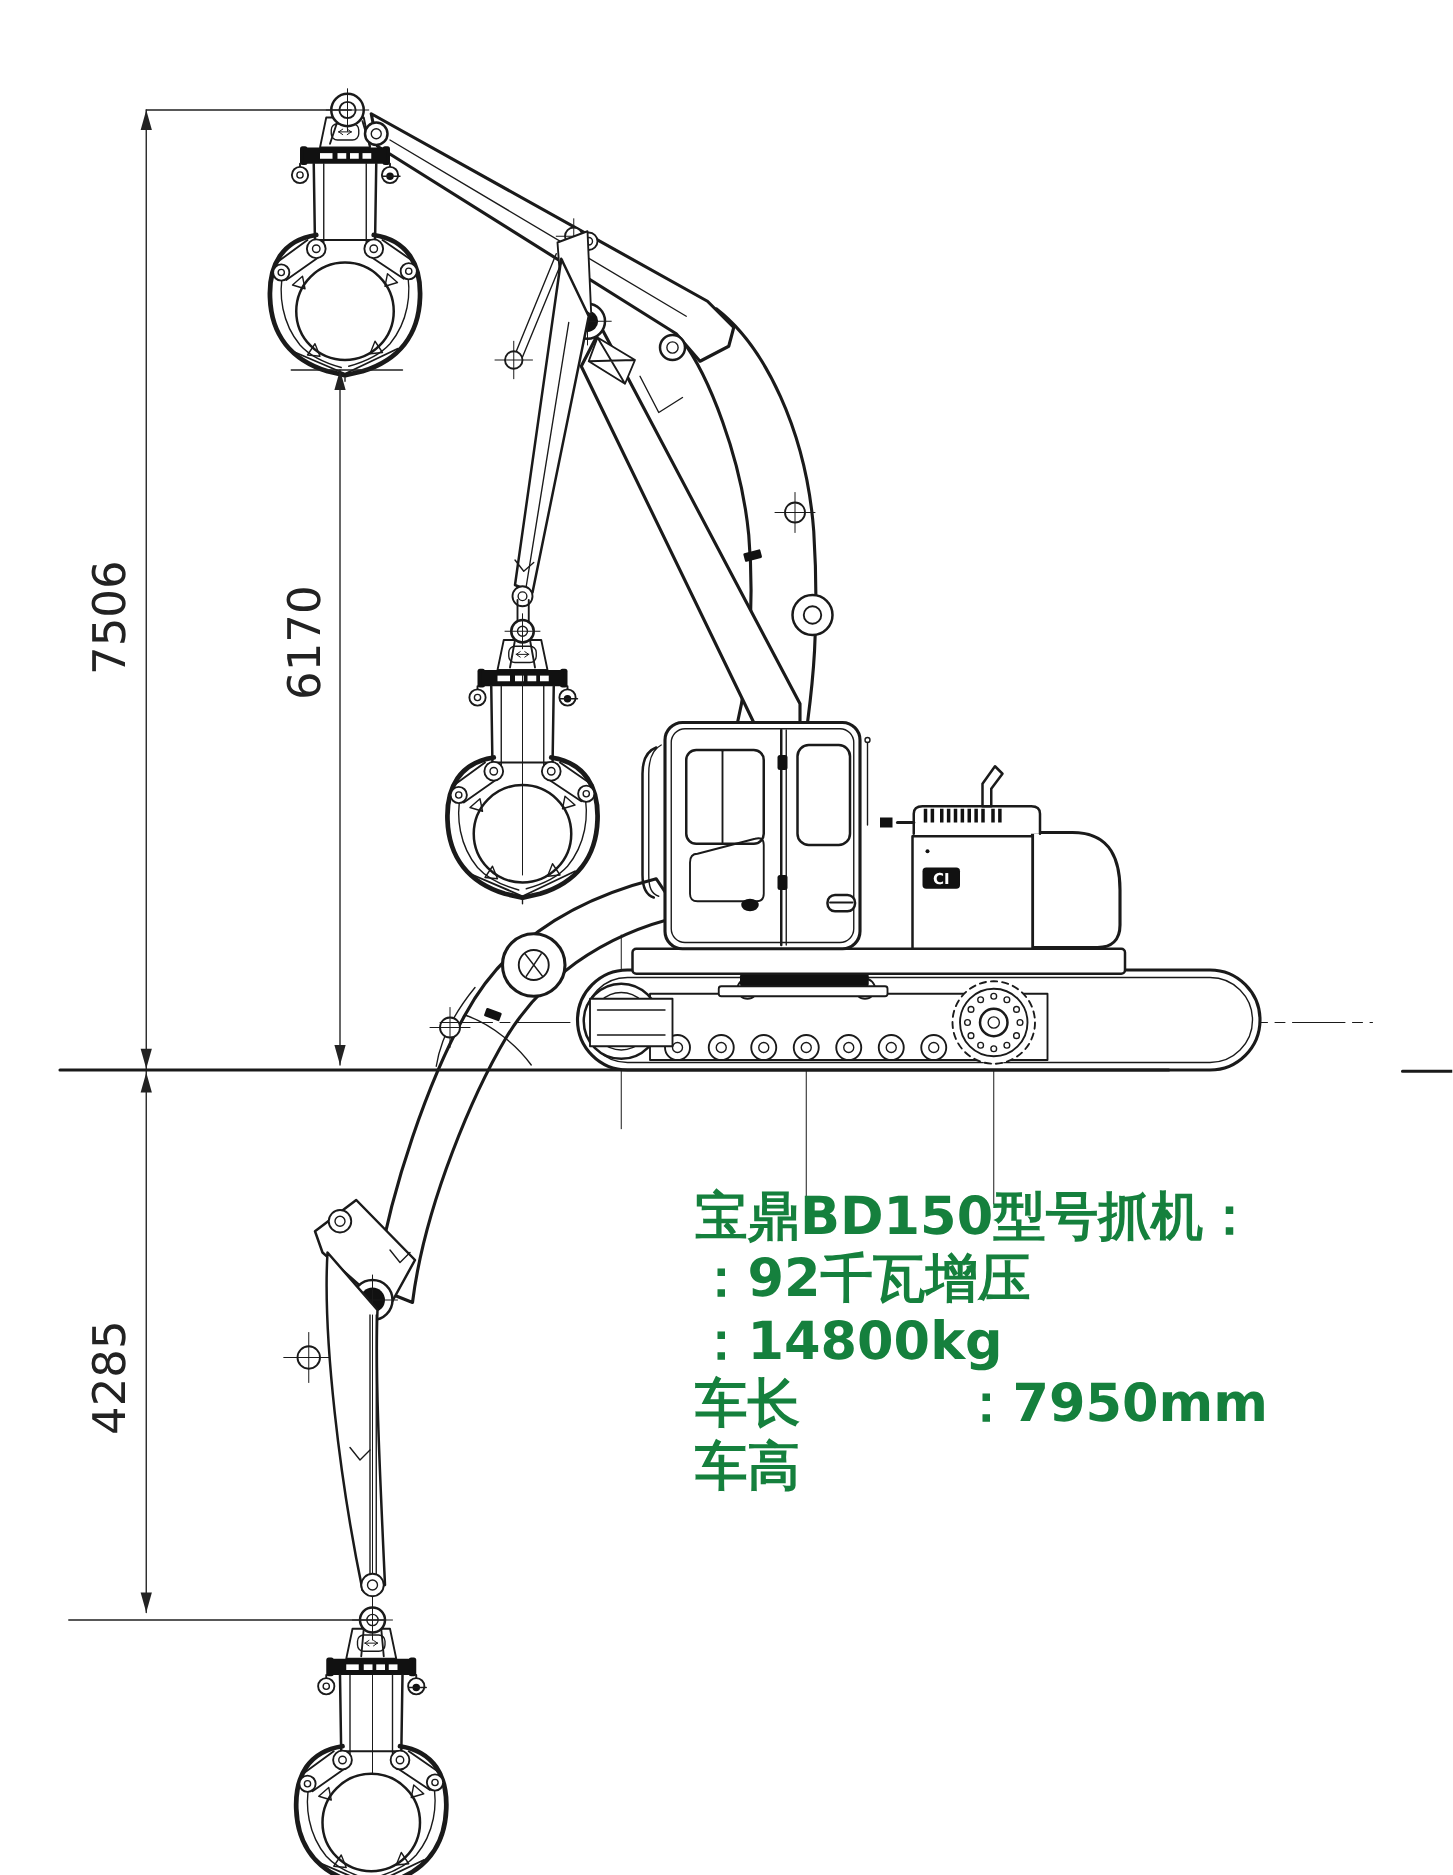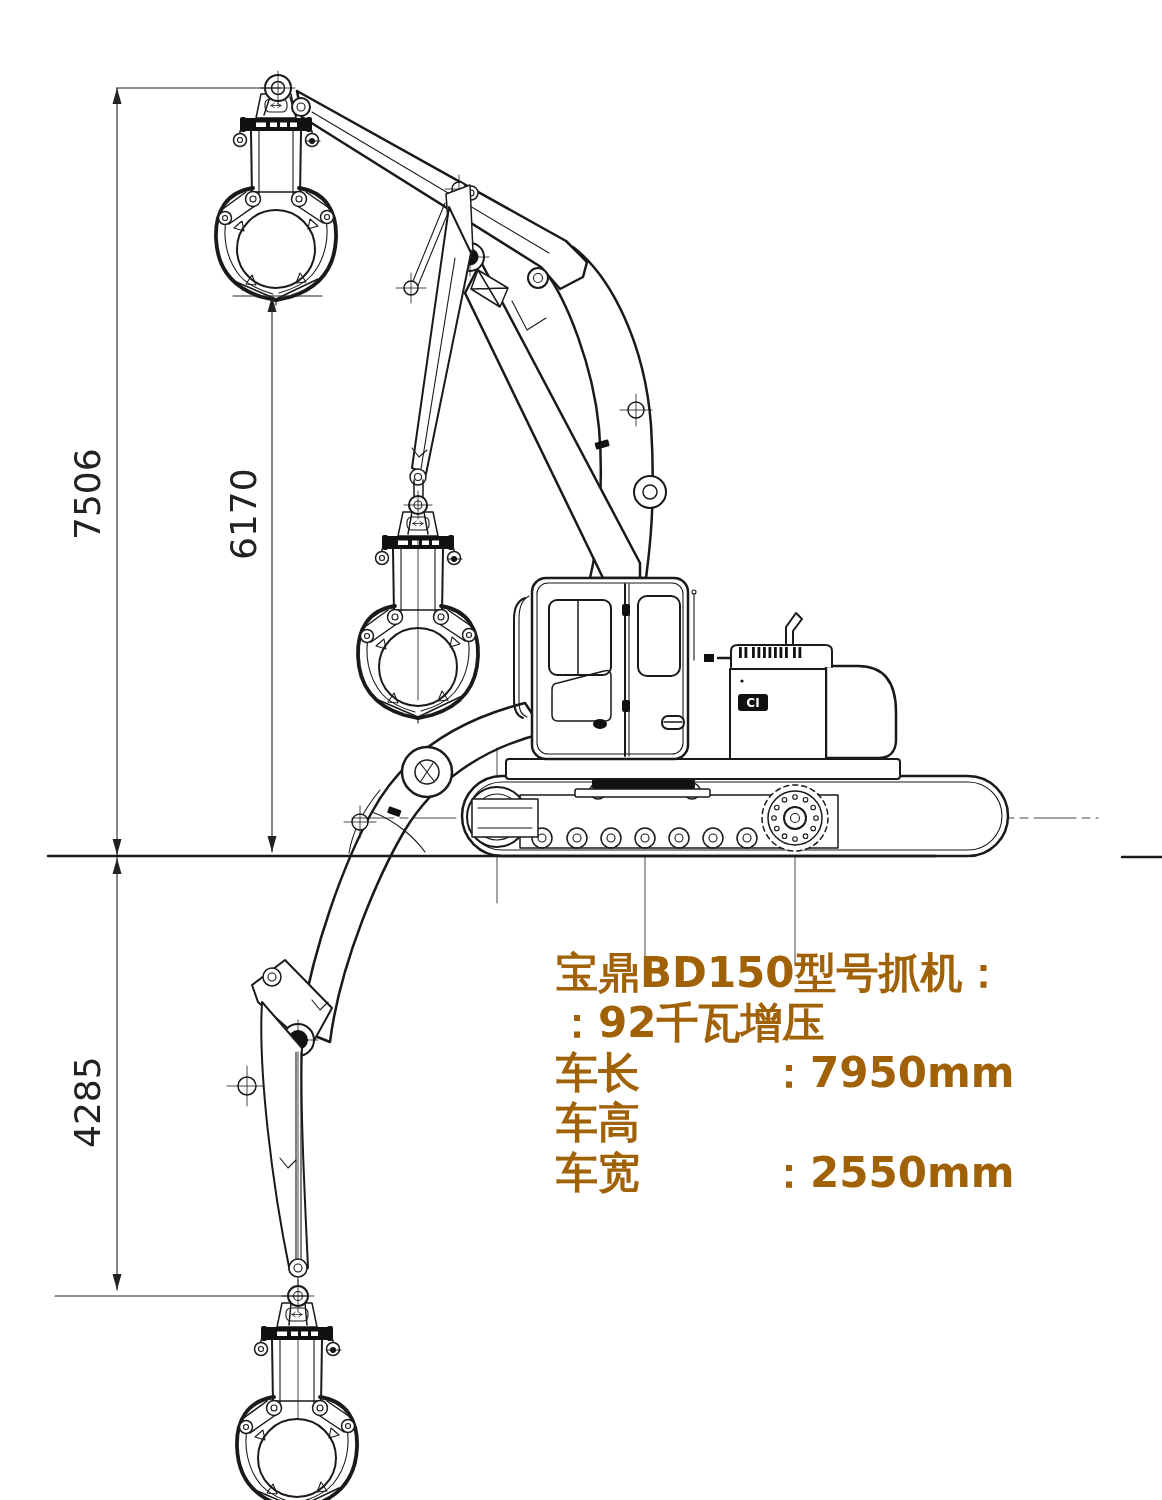--- a/index.html
+++ b/index.html
@@ -8,21 +8,21 @@
   svg{position:absolute;left:0;top:0;}
   svg *{stroke-linecap:round;stroke-linejoin:round;}
   .s{stroke:#1a1a1a;fill:none;}
   .w{fill:#fff;stroke:#1a1a1a;}
   .k{fill:#111;stroke:none;}
   .t07{stroke-width:.8}.t1{stroke-width:1.1}.t15{stroke-width:1.5}.t2{stroke-width:2}
   .t25{stroke-width:2.5}.t35{stroke-width:3.8}
   .dim{stroke:#222;fill:none;stroke-width:1.1;}
   .dimlbl{font:400 36px "DejaVu Sans","Liberation Sans",sans-serif;fill:#222;}
   .logo{font:700 12px "DejaVu Sans","Liberation Sans",sans-serif;fill:#fff;}
-  .specs{position:absolute;left:556px;top:948px;width:600px;color:#a16207;
+  .specs{position:absolute;left:556px;top:948px;width:600px;color:#15803d;
          font-size:42px;font-weight:700;line-height:50px;letter-spacing:0;}
   .specs .row{display:flex;white-space:nowrap;}
   .specs .lab{display:inline-block;min-width:212px;}
   .specs .ttl{margin-bottom:0;}
 </style>
 </head>
 <body>
 
 <div class="canvas">
 <svg width="1162" height="1500" viewBox="0 0 1162 1500">
@@ -318,26 +318,23 @@
 </svg>
 
   <div class="specs">
     <div class="row ttl">宝鼎BD150型号抓机：</div>
     <div class="row">
     </div>
     <div class="row">
       <span class="val">：92千瓦增压</span>
     </div>
     <div class="row">
+      <span class="val">：14800kg</span>
     </div>
     <div class="row">
       <span class="lab">车长</span>
       <span class="val">：7950mm</span>
     </div>
     <div class="row">
       <span class="lab">车高</span>
     </div>
-    <div class="row">
-      <span class="lab">车宽</span>
-      <span class="val">：2550mm</span>
-    </div>
   </div>
 </div>
 
 </body></html>

